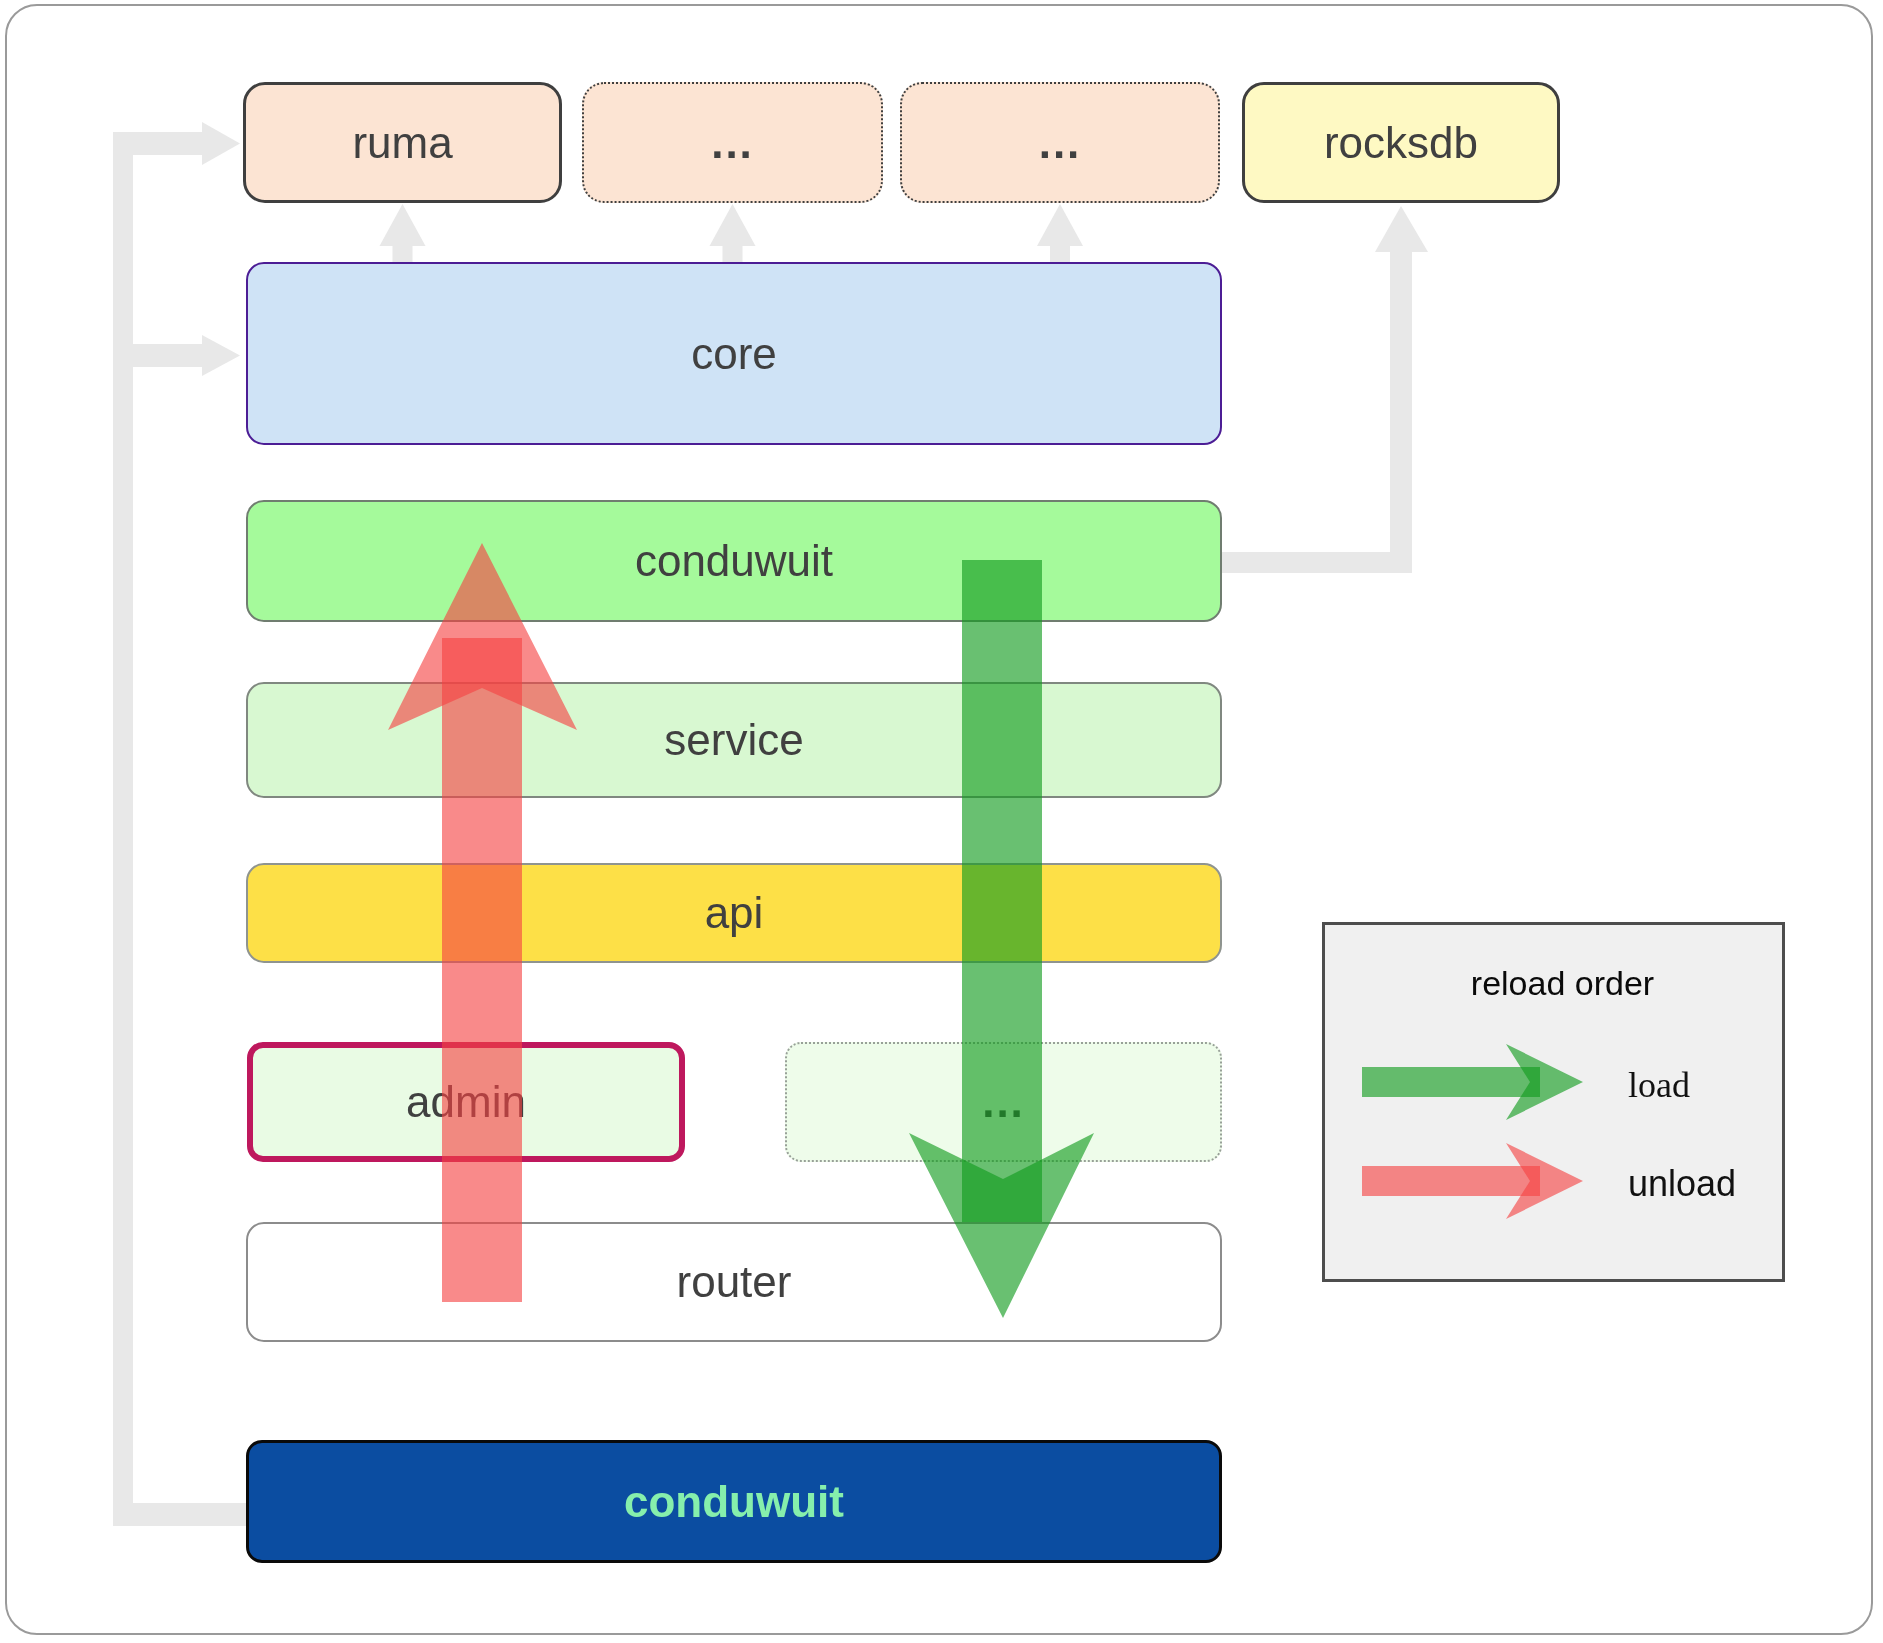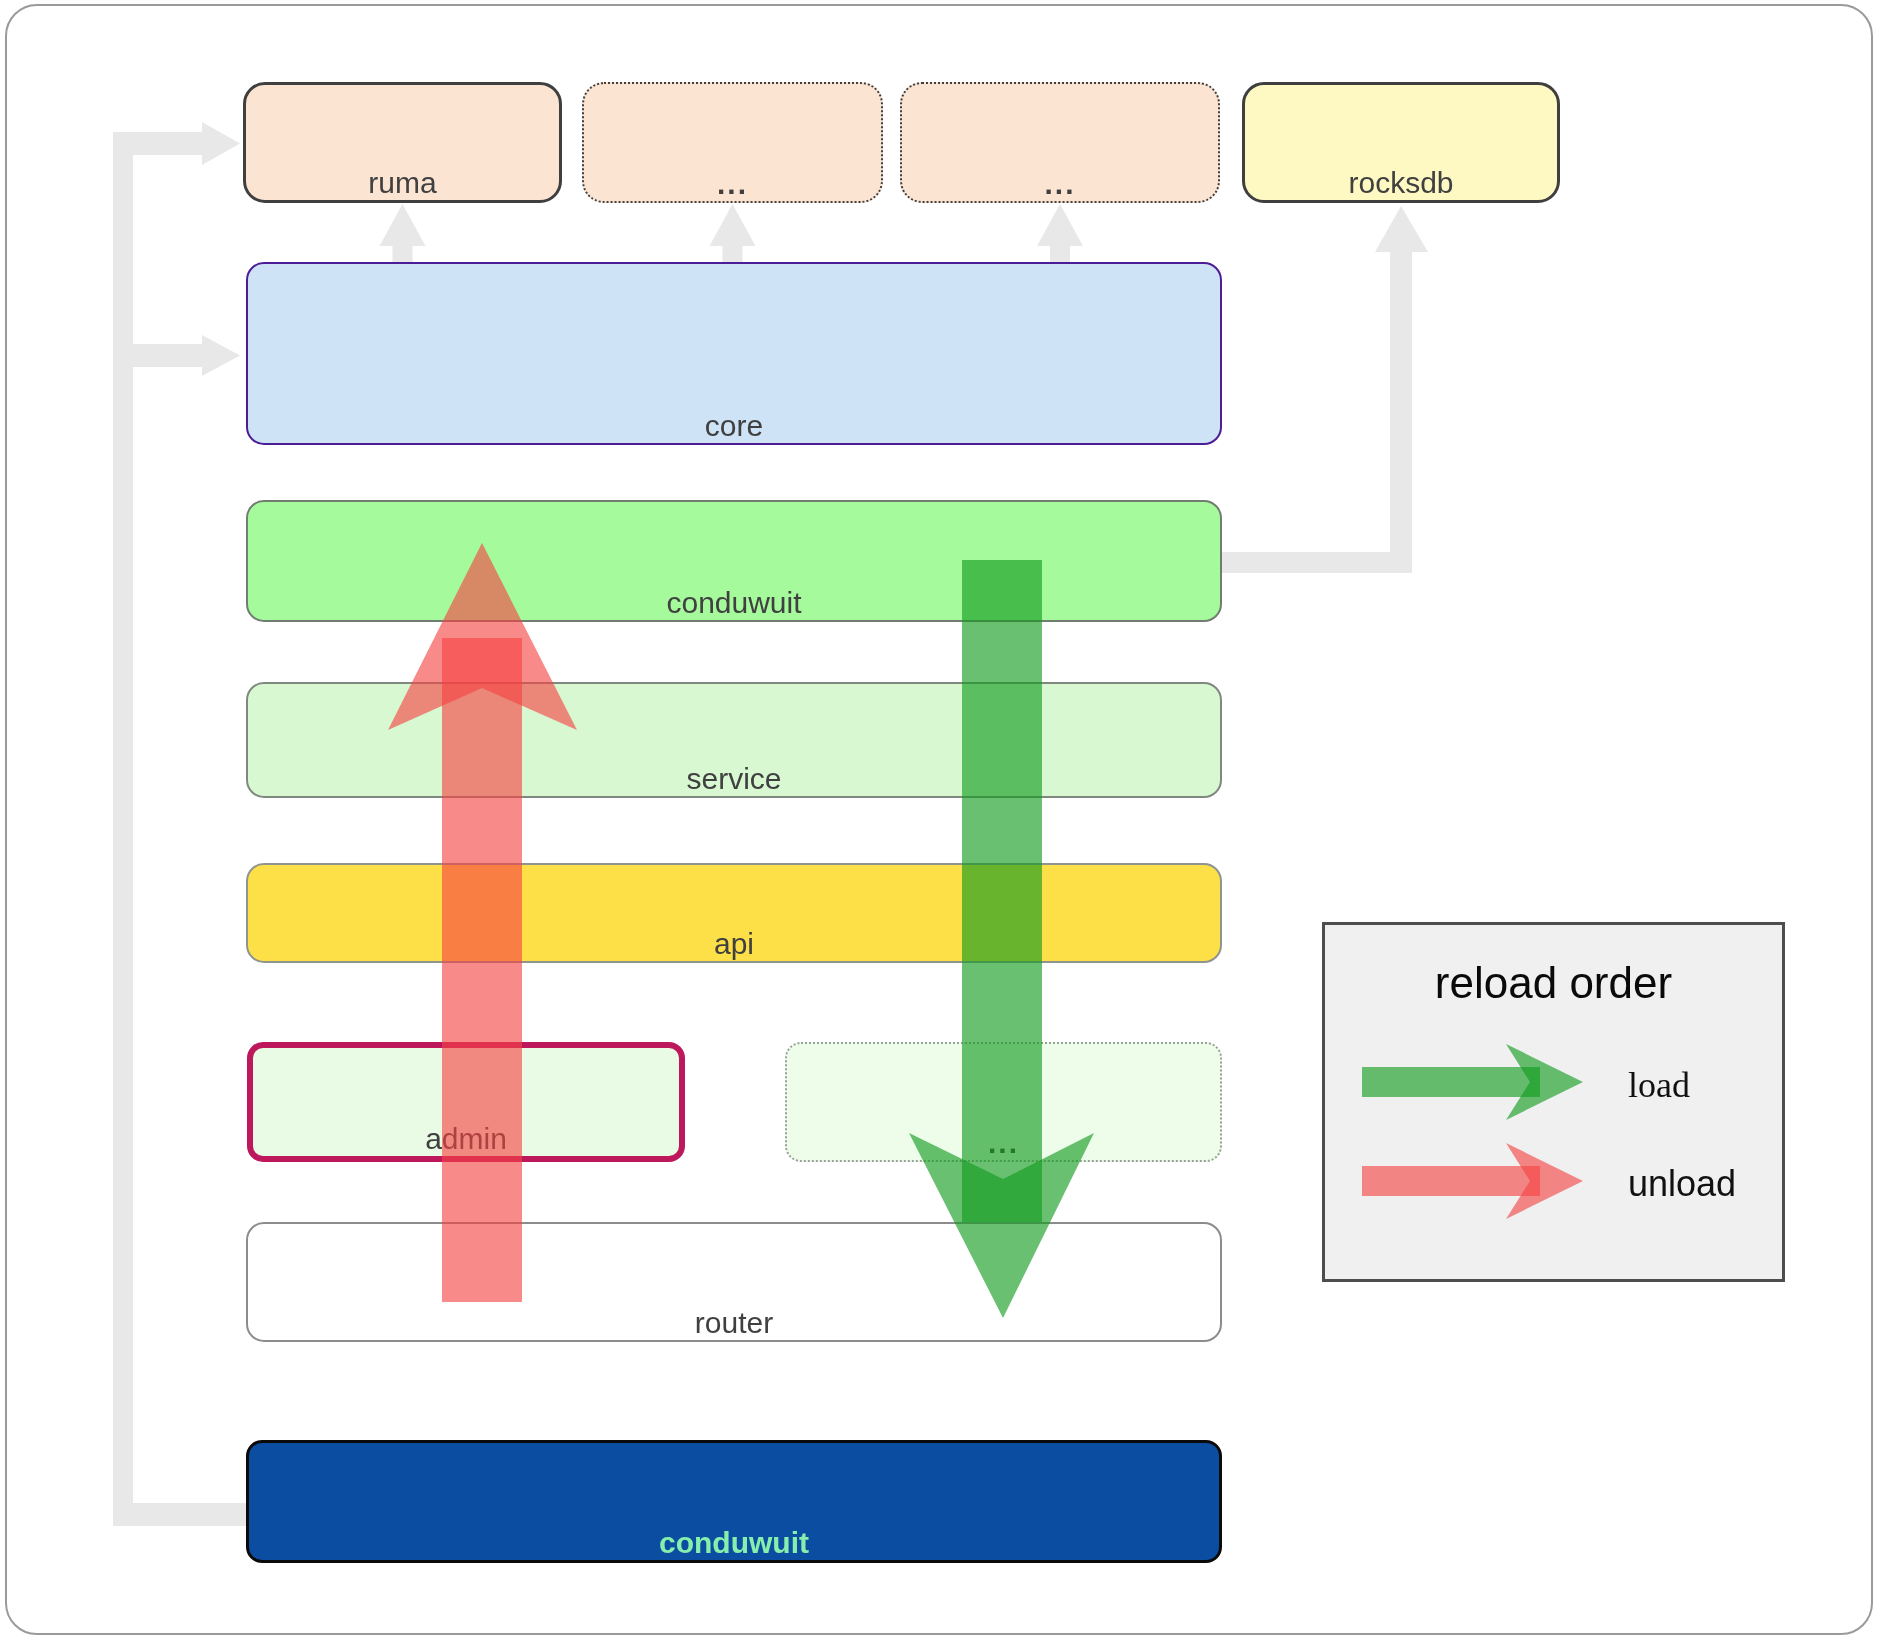--- a/index.html
+++ b/index.html
@@ -6,42 +6,42 @@
   .canvas{
     position:relative;width:1883px;height:1643px;background:#ffffff;
     font-family:"Liberation Sans", sans-serif;overflow:hidden;
   }
   .frame{
     position:absolute;left:5px;top:4px;width:1868px;height:1631px;
     border:2px solid #9a9a9a;border-radius:32px;box-sizing:border-box;
   }
   .layer{position:absolute;left:0;top:0;width:1883px;height:1643px;}
   .box{
-    position:absolute;box-sizing:border-box;display:flex;align-items:flex-end;justify-content:center;
-    font-size:30px;color:#404040;
+    position:absolute;box-sizing:border-box;display:flex;align-items:center;justify-content:center;
+    font-size:44px;color:#404040;
   }
   .b-ruma    {left:243px; top:82px;  width:319px;height:121px;background:#fce4d3;border:3px solid #3f3f3f;border-radius:22px;}
   .b-dots1   {left:582px; top:82px;  width:301px;height:121px;background:#fce4d3;border:2px dotted #3f3f3f;border-radius:22px;font-weight:bold;letter-spacing:2px;}
   .b-dots2   {left:900px; top:82px;  width:320px;height:121px;background:#fce4d3;border:2px dotted #3f3f3f;border-radius:22px;font-weight:bold;letter-spacing:2px;}
   .b-rocksdb {left:1242px;top:82px;  width:318px;height:121px;background:#fef9c3;border:3px solid #3f3f3f;border-radius:22px;}
   .b-core    {left:246px; top:262px; width:976px;height:183px;background:#cfe3f6;border:2px solid #4c1d95;border-radius:18px;}
   .b-database{left:246px; top:500px; width:976px;height:122px;background:#a5fa9b;border:2px solid #707d70;border-radius:18px;}
   .b-service {left:246px; top:682px; width:976px;height:116px;background:#d8f8d1;border:2px solid #808880;border-radius:18px;}
   .b-api     {left:246px; top:863px; width:976px;height:100px;background:#fde047;border:2px solid #8f948f;border-radius:18px;}
   .b-admin   {left:247px; top:1042px;width:438px;height:120px;background:#e9fbe4;border:6px solid #be185d;border-radius:16px;}
   .b-adots   {left:785px; top:1042px;width:437px;height:120px;background:#eefcea;border:2px dotted #98a098;border-radius:16px;font-weight:bold;letter-spacing:2px;}
   .b-router  {left:246px; top:1222px;width:976px;height:120px;background:#ffffff;border:2px solid #8c8c8c;border-radius:18px;}
   .b-conduwuit{left:246px;top:1440px;width:976px;height:123px;background:#0b4da1;border:3px solid #0a0a0a;border-radius:16px;color:#86efac;font-weight:bold;}
   .legend{
     position:absolute;left:1322px;top:922px;width:463px;height:360px;box-sizing:border-box;
     background:#f0f0f0;border:3px solid #4d4d4d;
   }
   .legend-title{
-    position:absolute;left:0;top:31px;width:100%;text-align:center;
-    font-size:44px;color:#0a0a0a;line-height:54px;
+    position:absolute;left:9px;top:31px;width:100%;text-align:center;
+    font-size:34px;color:#0a0a0a;line-height:54px;
   }
   .legend-label{
     position:absolute;font-size:36px;color:#111111;line-height:44px;
   }
   .ll-load  {left:303px;top:138px;font-family:Liberation Serif, serif;}
   .ll-unload{left:303px;top:237px;}
 </style>
 </head>
 <body>
 

